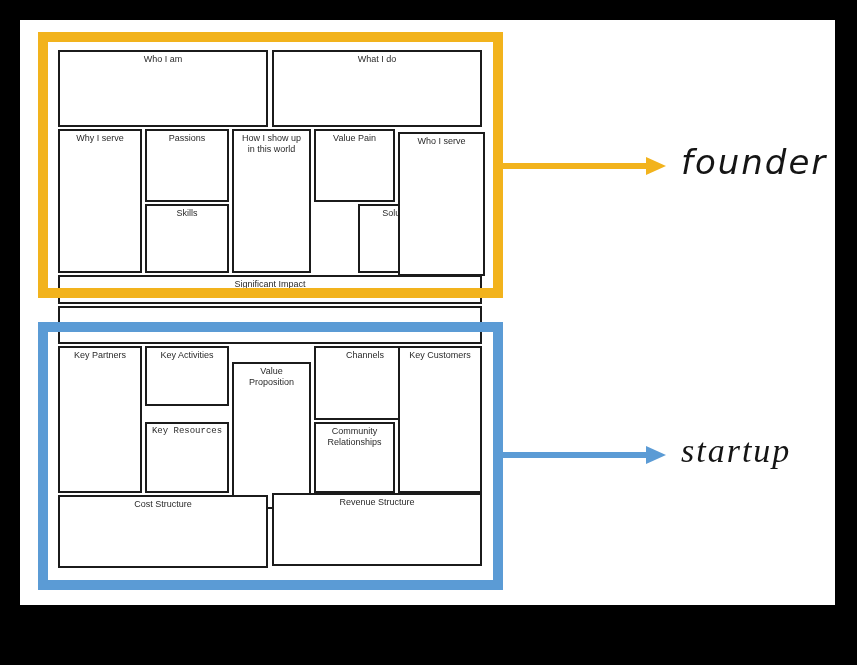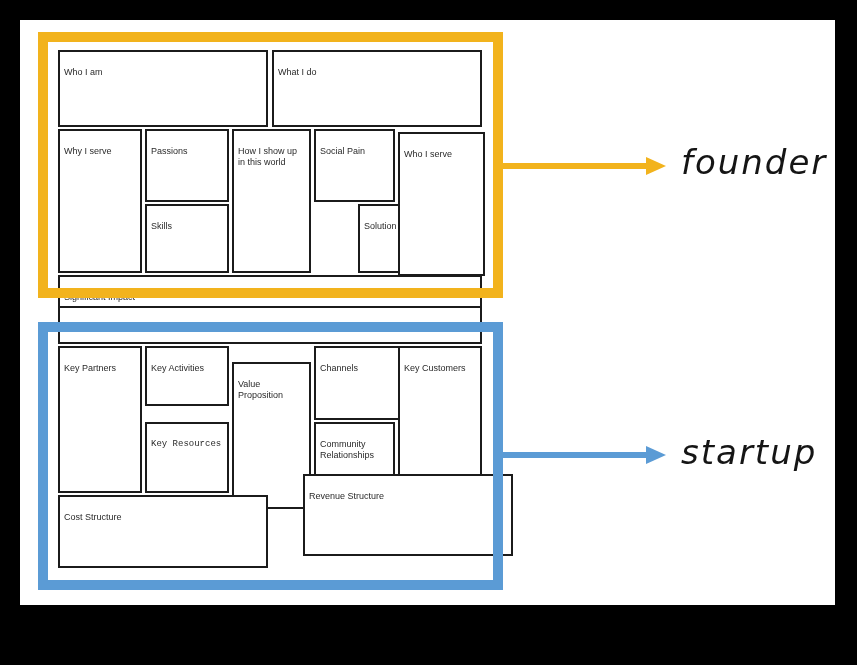--- a/index.html
+++ b/index.html
@@ -17,22 +17,23 @@
     width: 815px; height: 585px;
     background: #ffffff;
   }
   .cell {
     position: absolute;
     background: #ffffff;
     border: 2px solid #1b1b1b;
     font-size: 9px;
     line-height: 1.2;
     color: #2a2a2a;
-    padding: 15px 4px;
+    padding: 2px 4px;
     overflow: hidden;
+    text-align: center;
   }
   .hl-rect {
     position: absolute;
     background: transparent;
   }
   .hl-founder { border: 10px solid #f2b31d; }
   .hl-startup { border: 10px solid #5b9bd5; }
   .arrow-shaft { position: absolute; height: 6px; }
   .arrow-head {
     position: absolute;
@@ -73,21 +74,21 @@
   <div class="cell" style="left:145px; top:129px; width:84px; height:73px;">
     <span>Passions</span>
   </div>
   <div class="cell" style="left:145px; top:204px; width:84px; height:69px;">
     <span>Skills</span>
   </div>
   <div class="cell" style="left:232px; top:129px; width:79px; height:144px;">
     <span>How I show up in this world</span>
   </div>
   <div class="cell" style="left:314px; top:129px; width:81px; height:73px;">
-    <span>Social Pain</span>
+    <span>Value Pain</span>
   </div>
   <div class="cell" style="left:314px; top:204px; width:81px; height:69px;margin-left:44px;">
     <span>Solution</span>
   </div>
   <div class="cell" style="left:398px; top:132px; width:87px; height:144px;">
     <span>Who I serve</span>
   </div>
   <div class="cell" style="left:58px; top:275px; width:424px; height:29px;">
     <span>Significant Impact</span>
   </div>
@@ -111,28 +112,28 @@
   </div>
   <div class="cell" style="left:314px; top:422px; width:81px; height:71px;">
     <span>Community Relationships</span>
   </div>
   <div class="cell" style="left:398px; top:346px; width:84px; height:147px;">
     <span>Key Customers</span>
   </div>
   <div class="cell" style="left:58px; top:495px; width:210px; height:73px;">
     <span>Cost Structure</span>
   </div>
-  <div class="cell" style="left:272px; top:474px; width:210px; height:82px;margin-left:31px;">
+  <div class="cell" style="left:272px; top:493px; width:210px; height:73px;">
     <span>Revenue Structure</span>
   </div>
 
   <div class="hl-rect hl-founder" style="left:38px; top:32px; width:465px; height:266px;"></div>
   <div class="hl-rect hl-startup" style="left:38px; top:322px; width:465px; height:268px;"></div>
 
   <div class="arrow-shaft shaft-founder" style="left:502px; top:163px; width:144px;"></div>
   <div class="arrow-head head-founder" style="left:646px; top:157px;"></div>
   <div class="hand-label" style="left:681px; top:142px;">founder</div>
 
   <div class="arrow-shaft shaft-startup" style="left:502px; top:452px; width:144px;"></div>
   <div class="arrow-head head-startup" style="left:646px; top:446px;"></div>
-  <div class="hand-label" style="left:681px; top:432px;">startup</div>
+  <div class="hand-label" style="left:681px; top:432px;font-family:Liberation Serif, serif;">startup</div>
 
 </div>
 
 </body></html>

